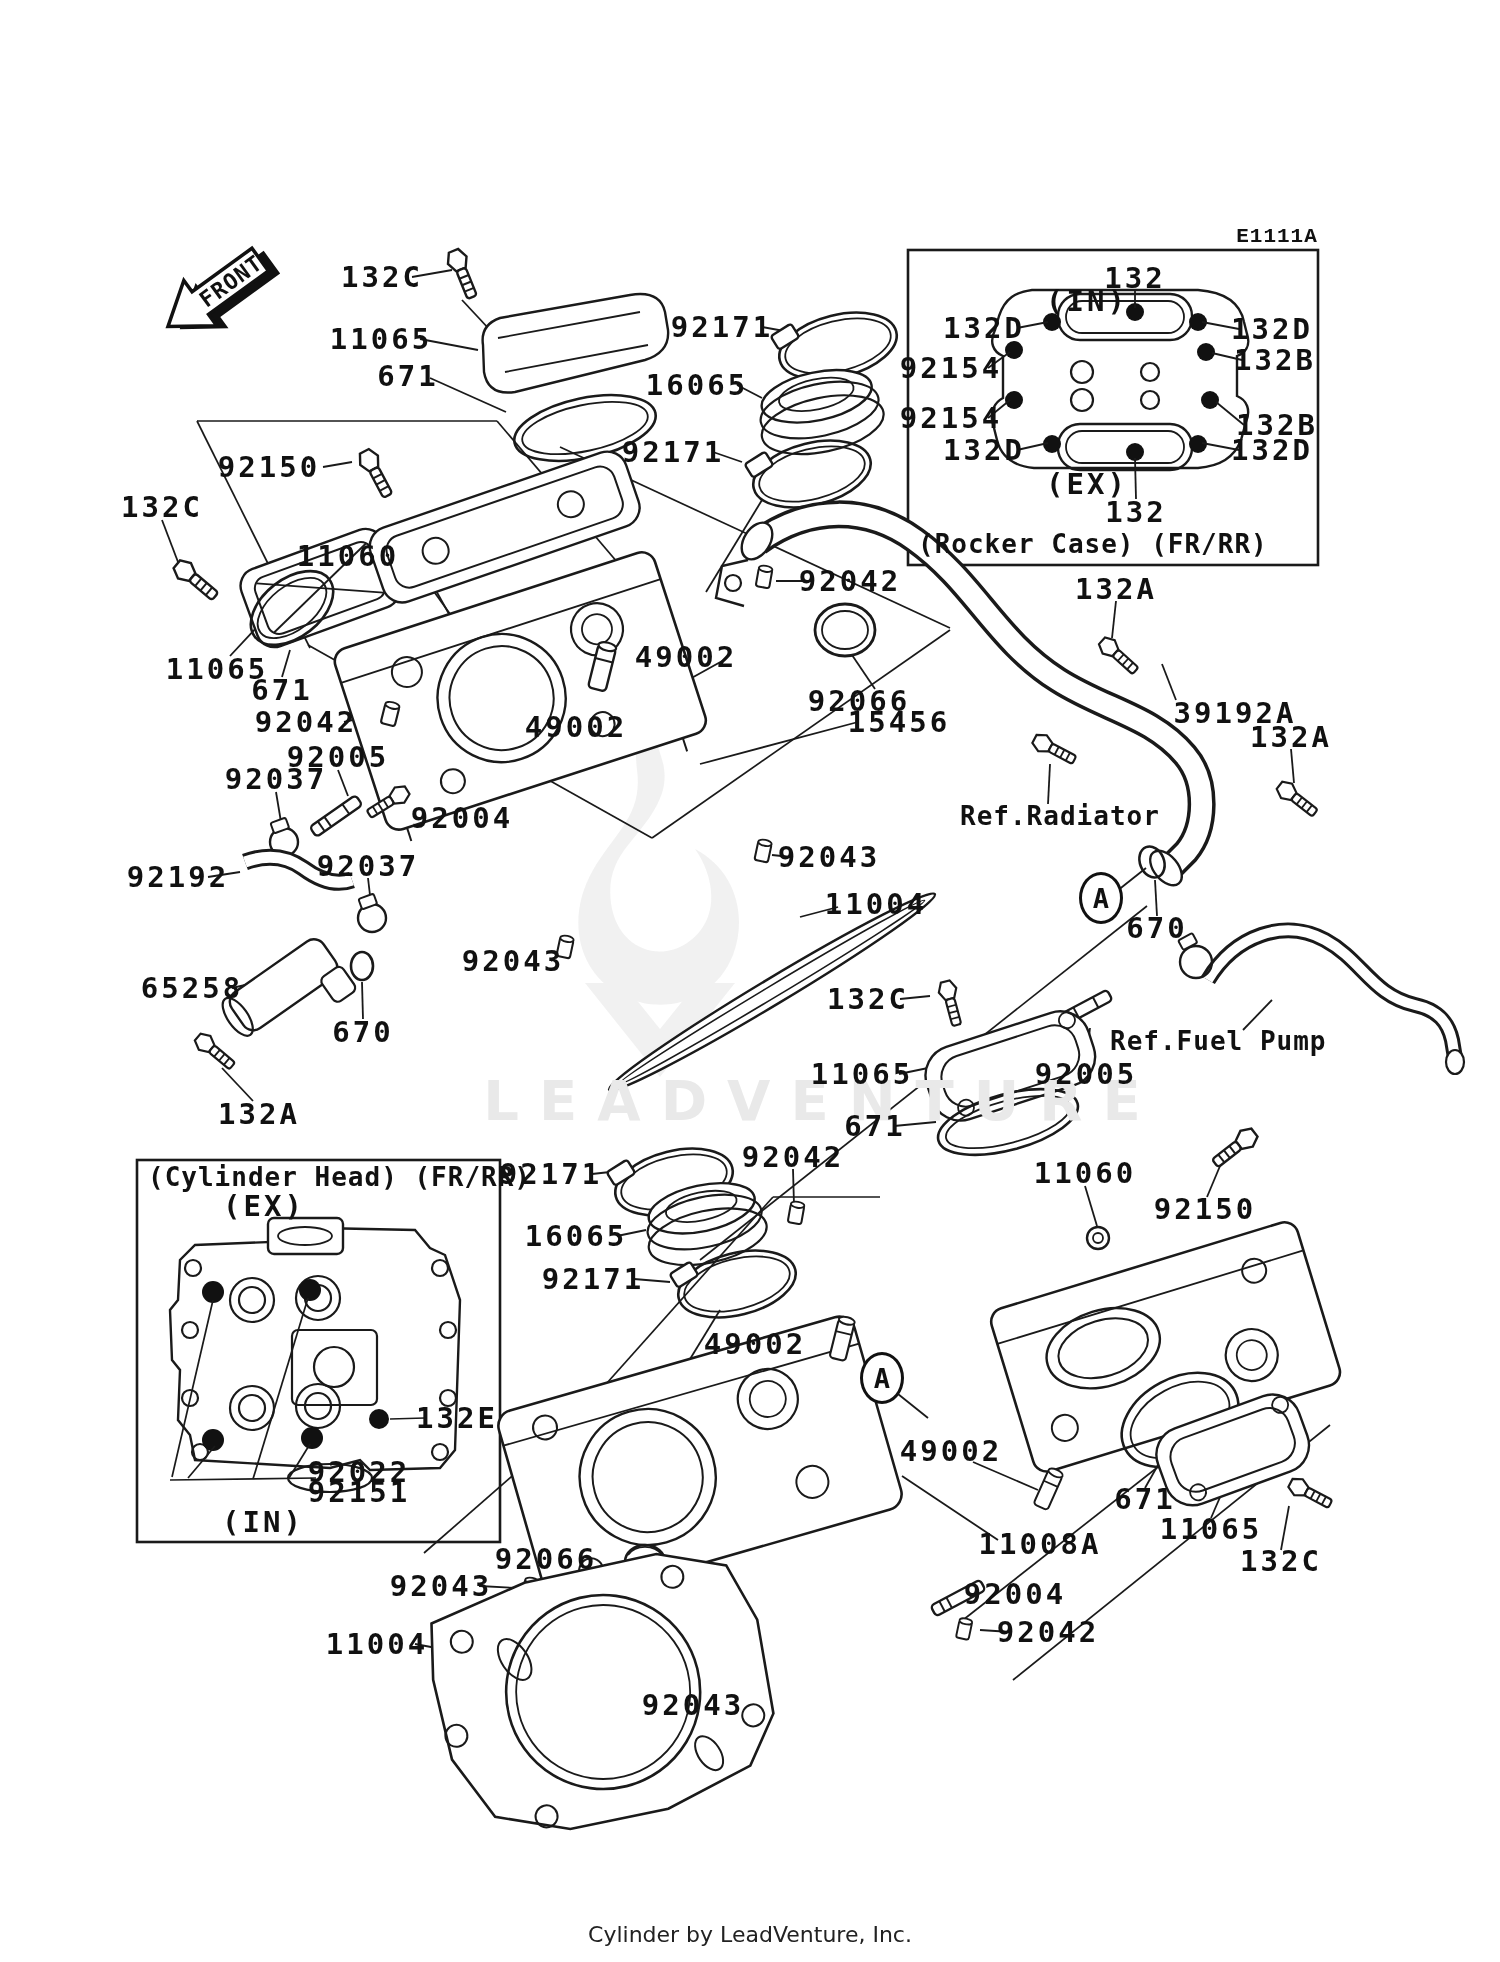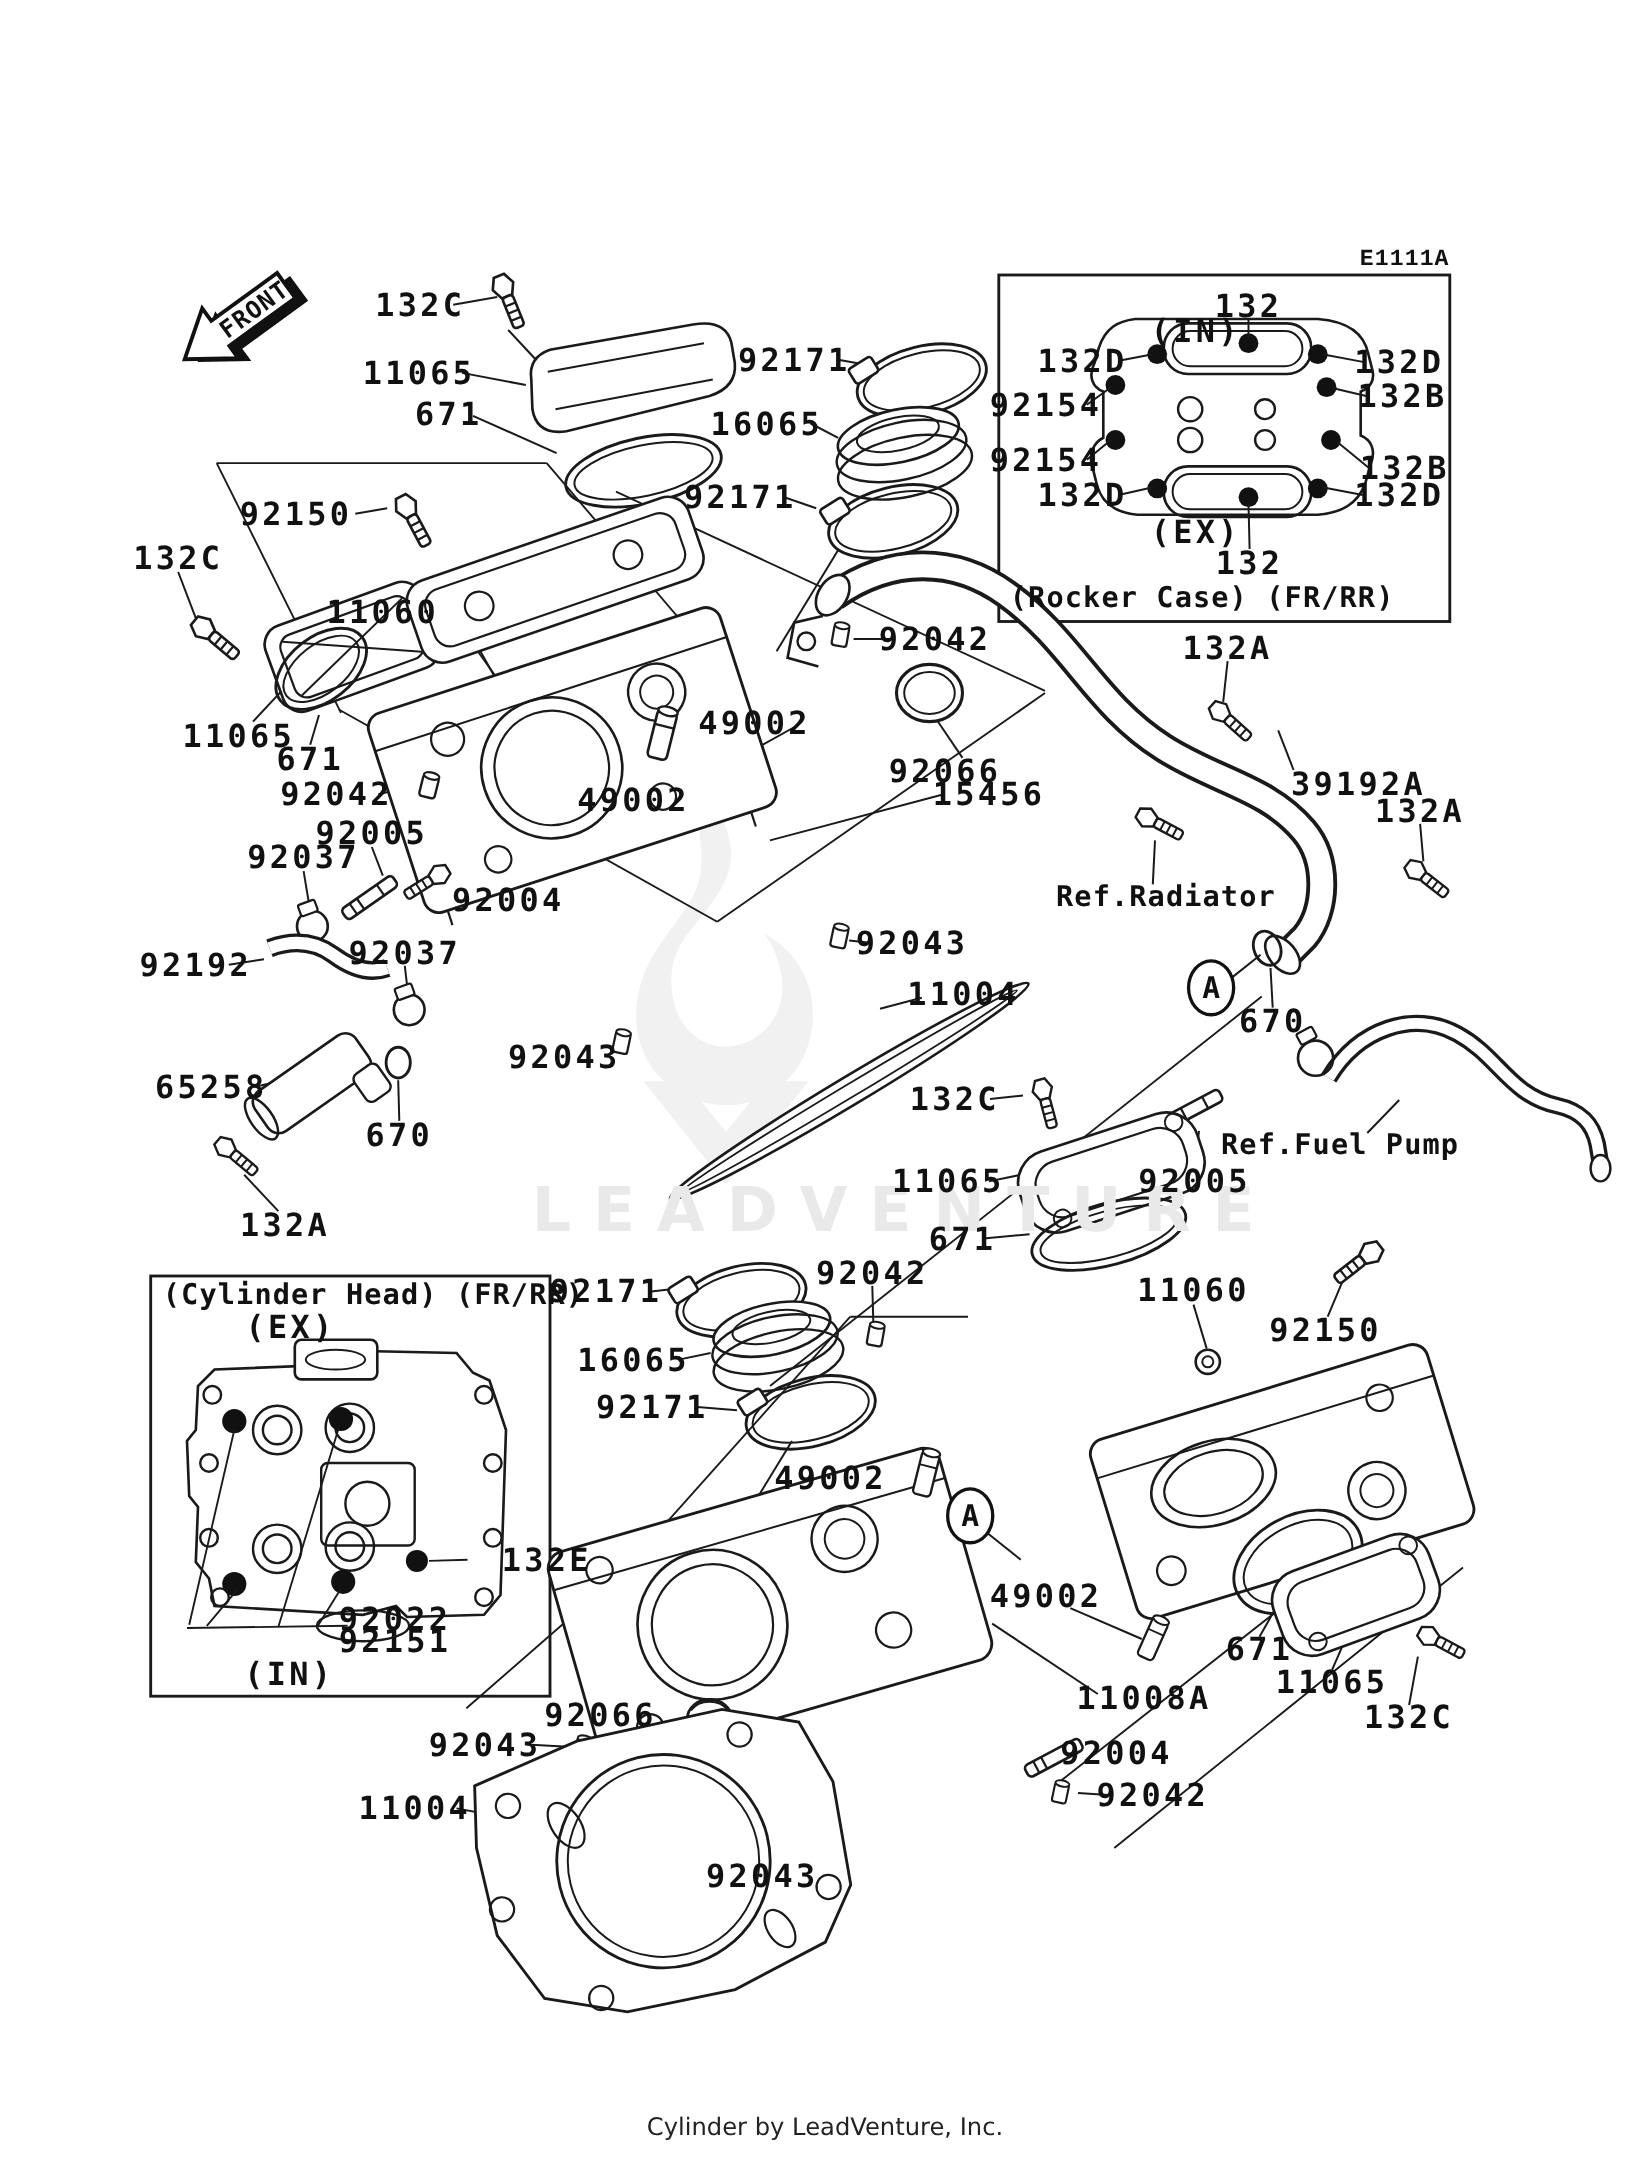--- a/index.html
+++ b/index.html
@@ -492,21 +492,21 @@
       <div class="callout" style="left: 951px; top: 368px;">92154</div>
       <div class="callout" style="left: 1275px; top: 360px;">132B</div>
       <div class="callout" style="left: 951px; top: 418px;">92154</div>
       <div class="callout" style="left: 1277px; top: 425px;">132B</div>
       <div class="callout" style="left: 984px; top: 450px;">132D</div>
       <div class="callout" style="left: 1272px; top: 450px;">132D</div>
       <div class="callout" style="left: 1087px; top: 484px;">(EX)</div>
       <div class="callout" style="left: 1136px; top: 512px;">132</div>
       <div class="callout cap anchor-left" style="left: 918px; top: 544px;">(Rocker Case) (FR/RR)</div>
       <div class="callout" style="left: 264px; top: 1206px;">(EX)</div>
-      <div class="callout" style="left: 457px; top: 1418px; margin-left: 40px;">132E</div>
+      <div class="callout" style="left: 457px; top: 1418px;">132E</div>
       <div class="callout" style="left: 359px; top: 1472px;">92022</div>
       <div class="callout" style="left: 359px; top: 1492px;">92151</div>
       <div class="callout" style="left: 263px; top: 1522px;">(IN)</div>
       <div class="callout cap anchor-left" style="left: 148px; top: 1177px;">(Cylinder Head) (FR/RR)</div>
       <div class="callout cap anchor-left" style="left: 960px; top: 816px;">Ref.Radiator</div>
       <div class="callout cap anchor-left" style="left: 1110px; top: 1041px;">Ref.Fuel Pump</div>
       <div class="callout code" style="left: 1277px; top: 236px; font-family: Liberation Mono, monospace;">E1111A</div>
     </div>
   <div>
       <div class="marker" style="left: 1101px; top: 898px;">A</div>

